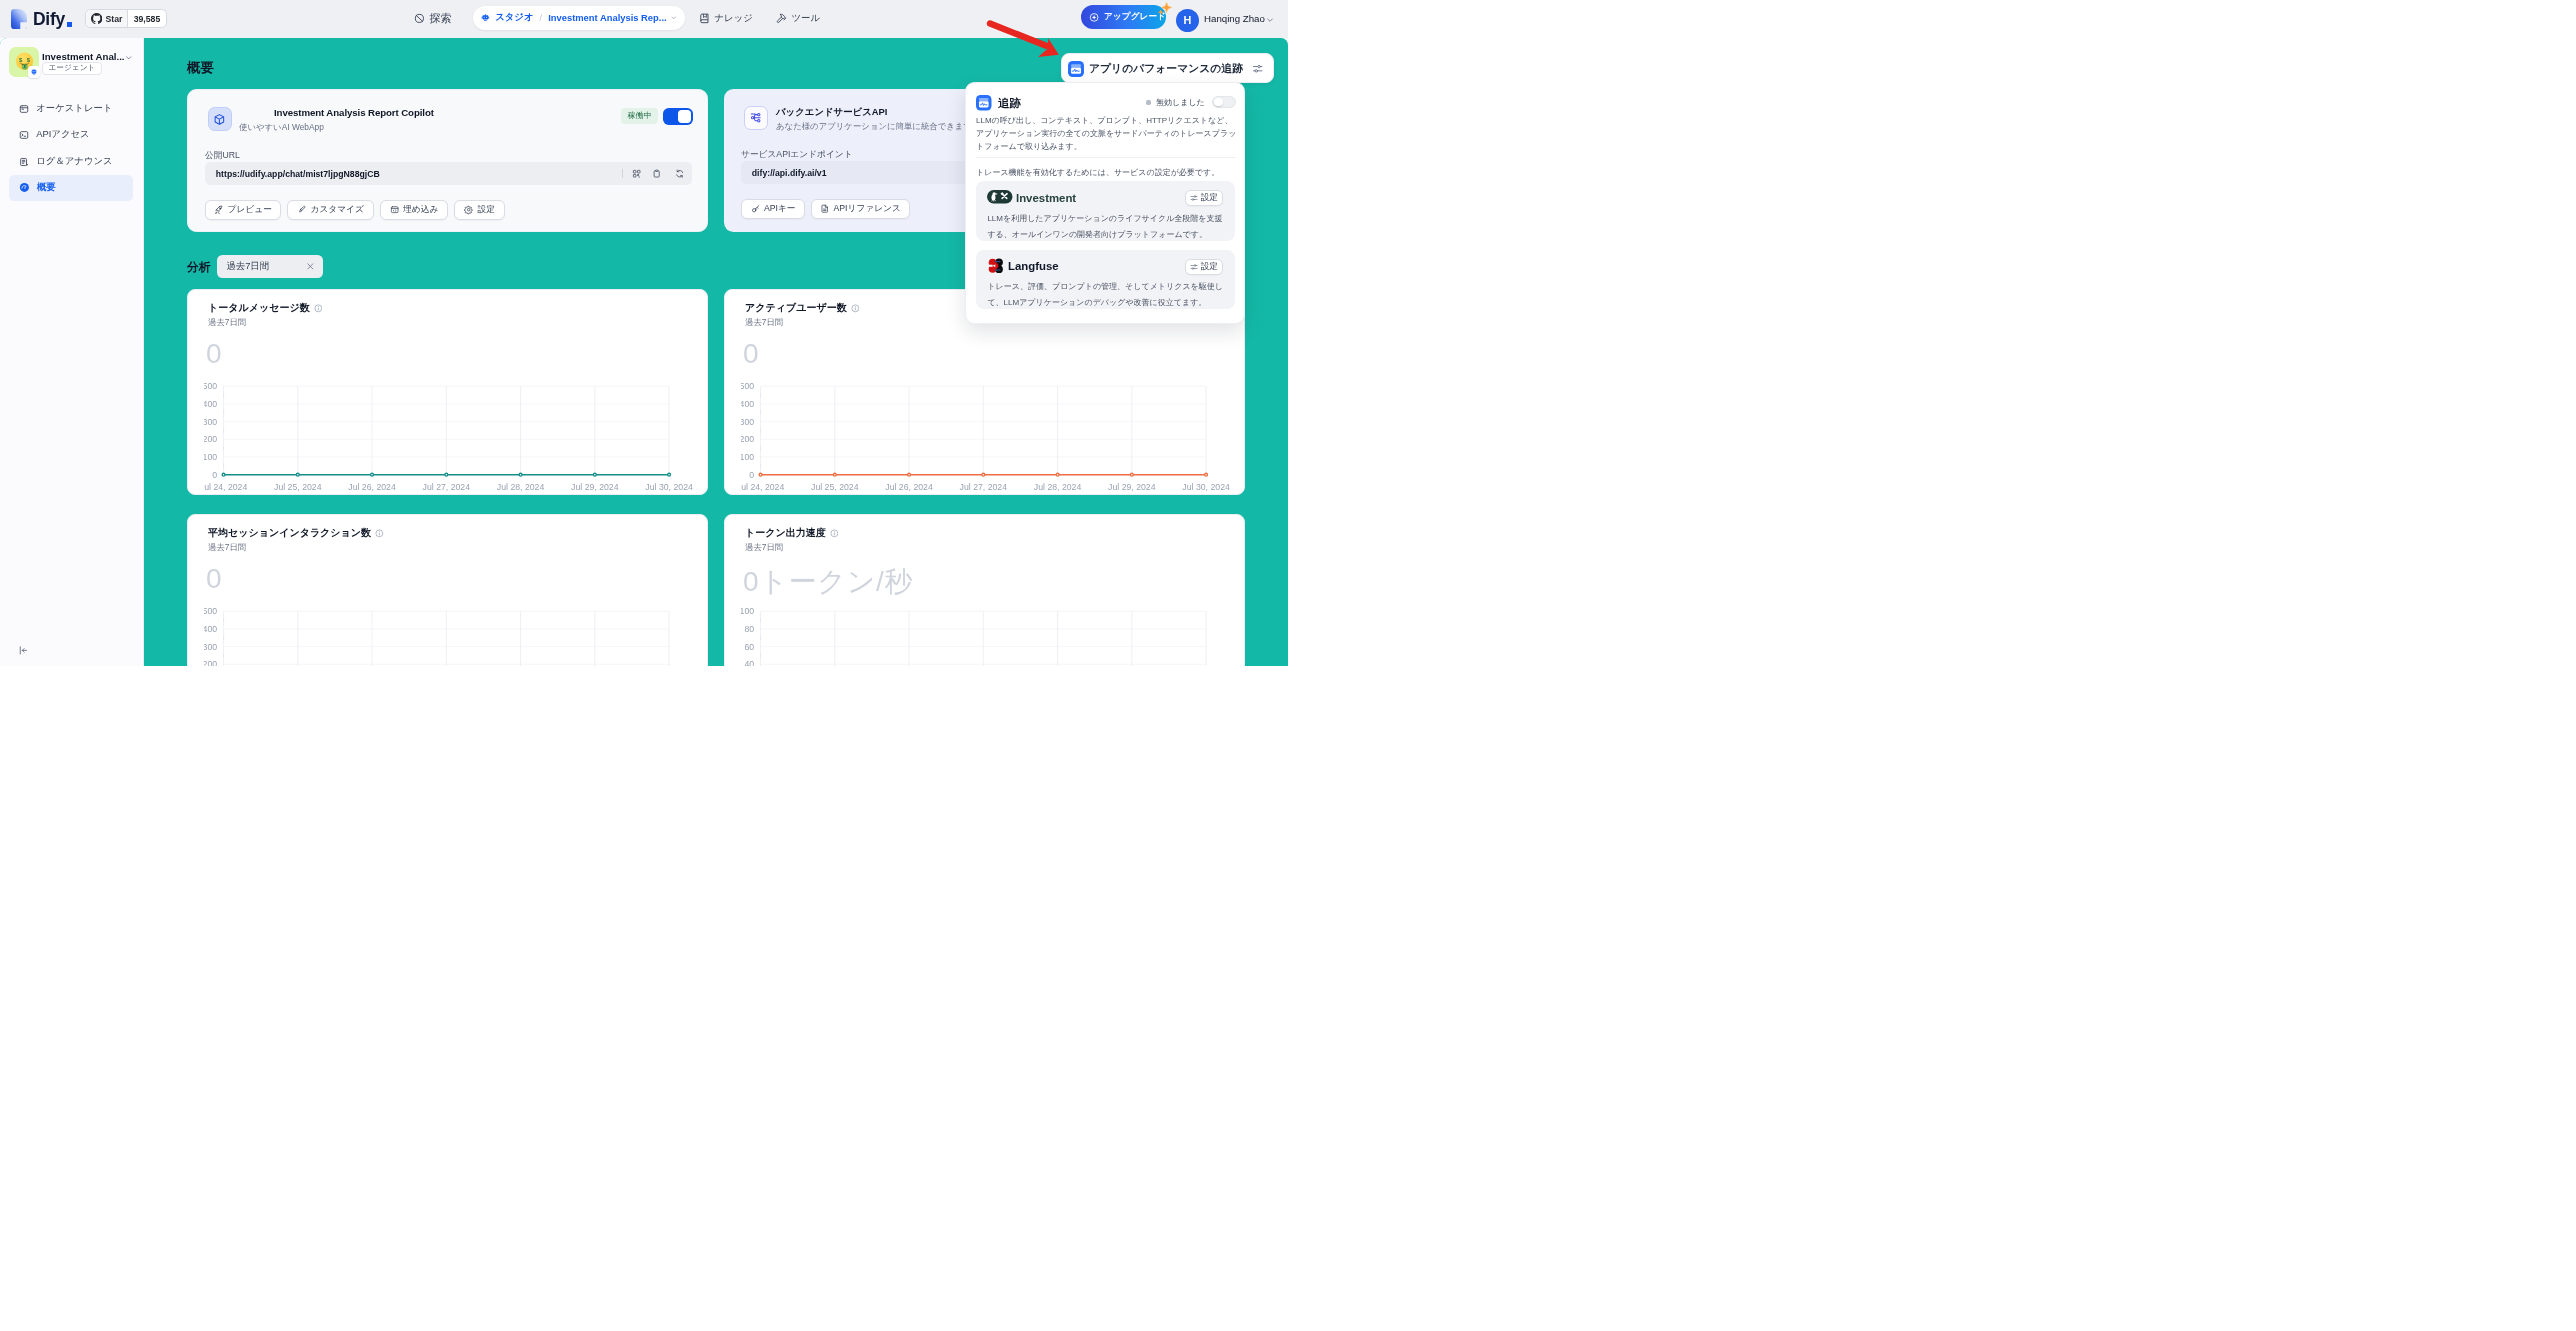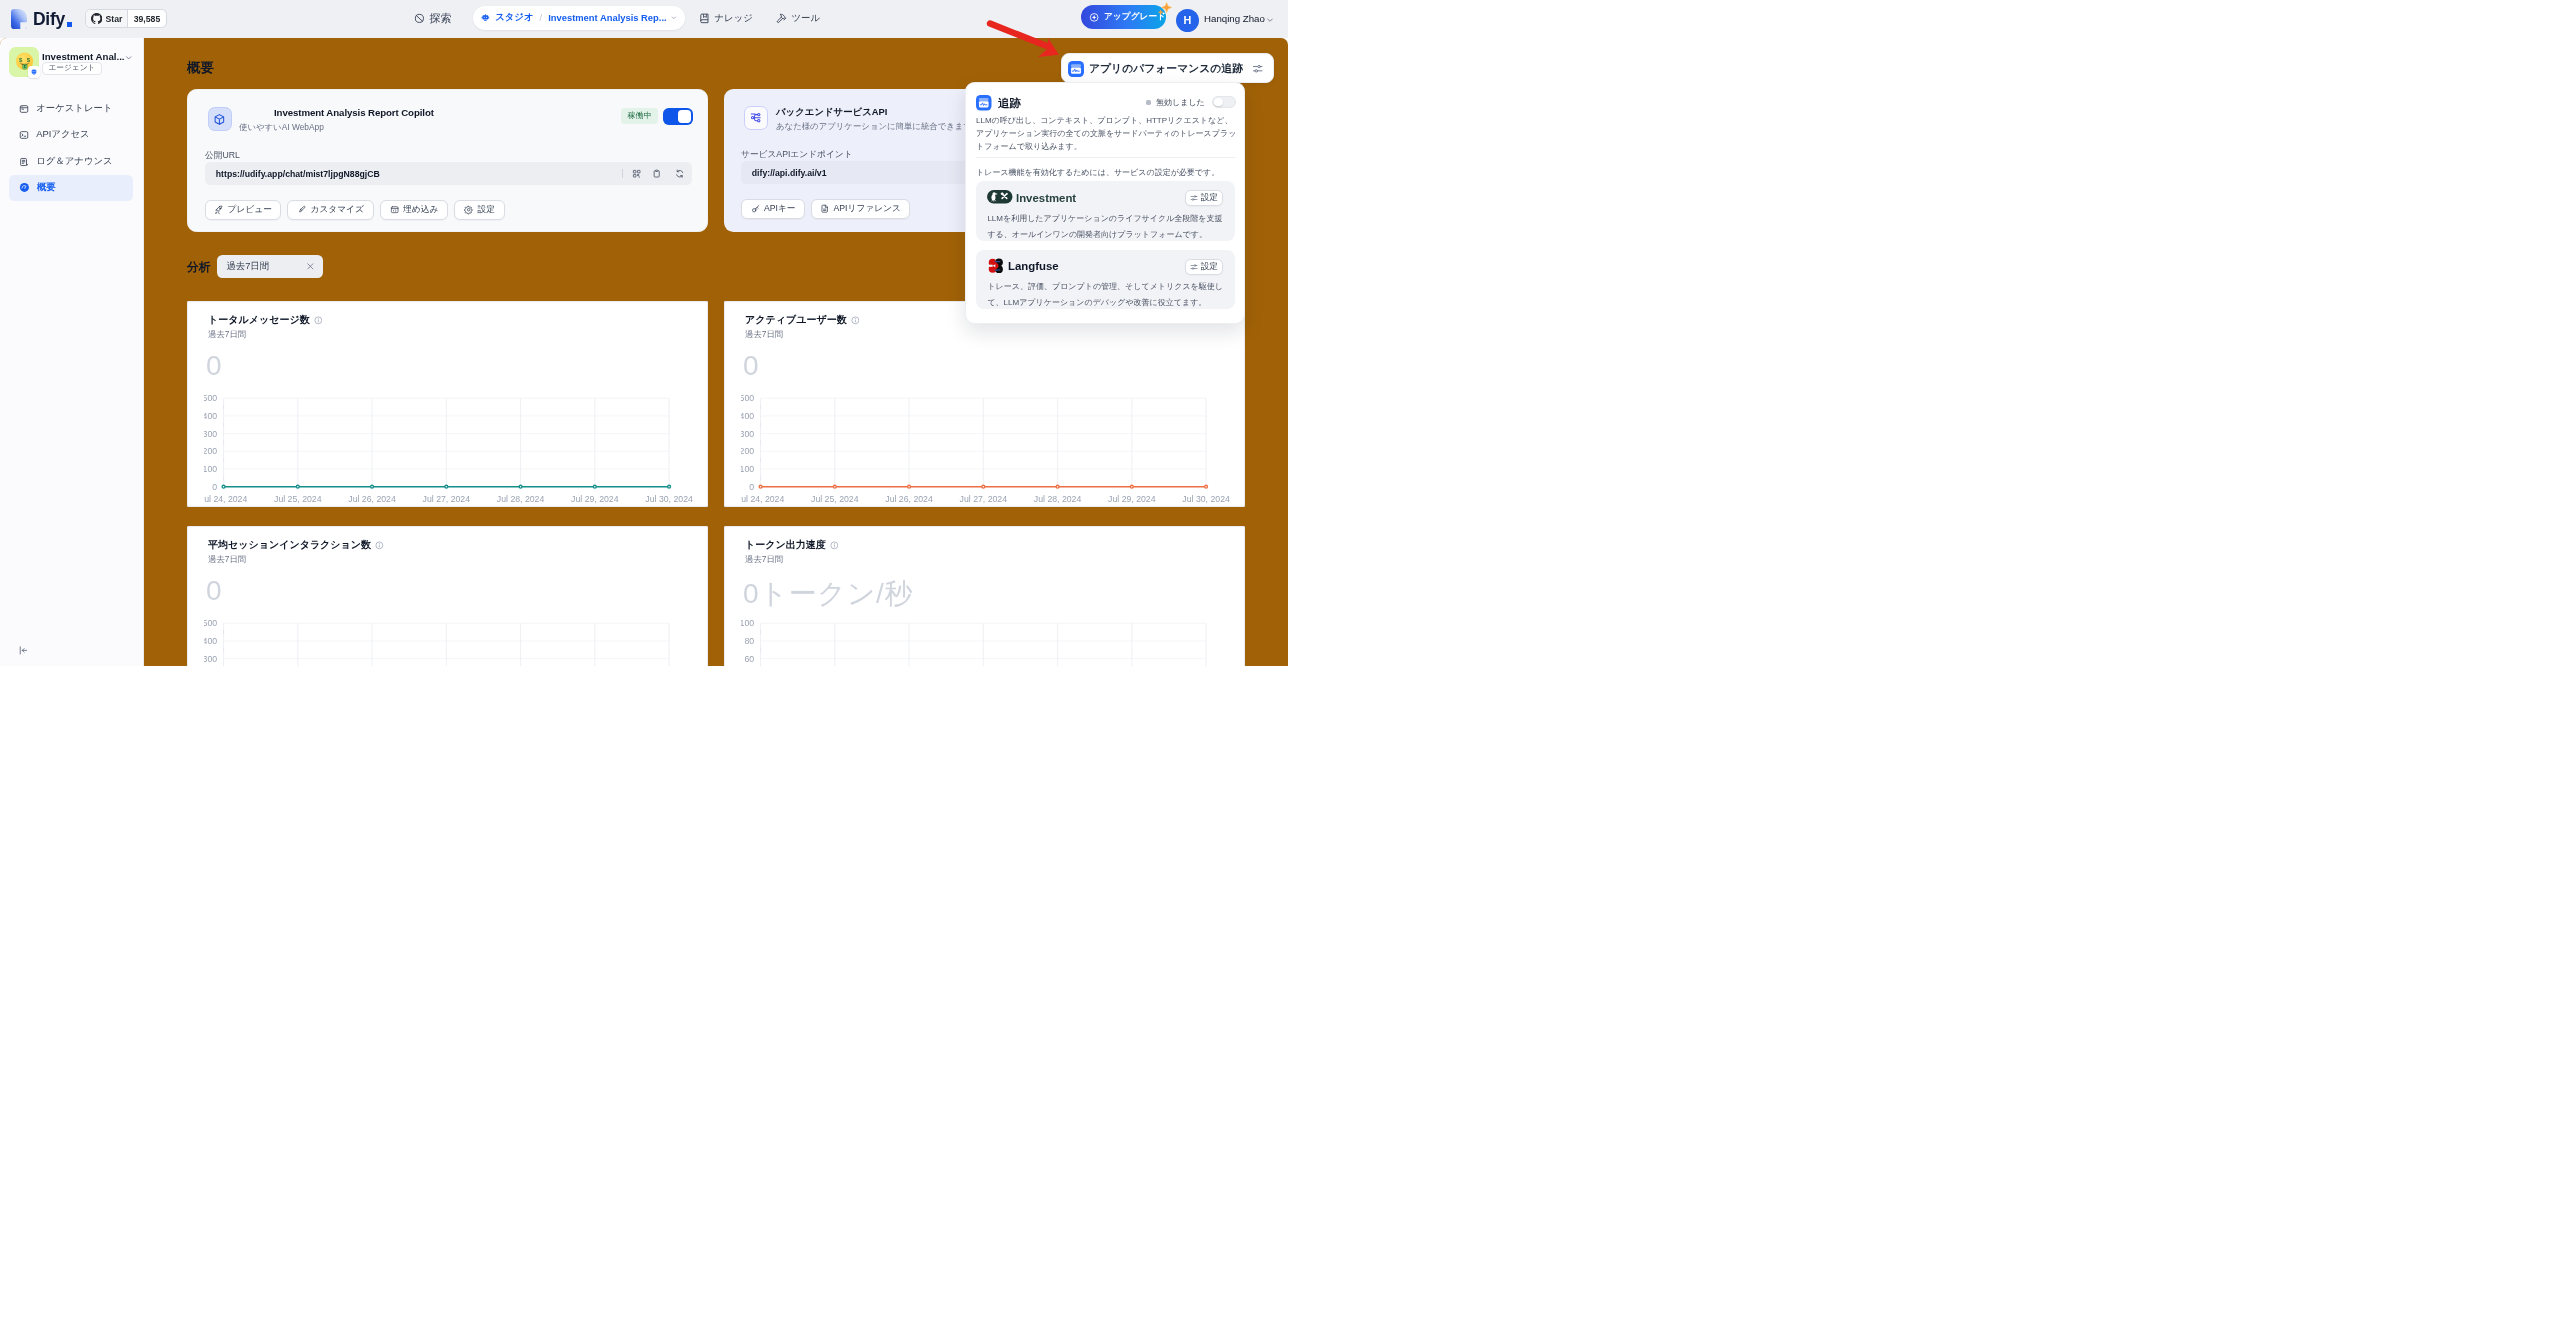--- a/index.html
+++ b/index.html
@@ -1,33 +1,33 @@
 <!DOCTYPE html>
 <html style="font-size:10.8px"><head>
 <meta charset="utf-8">
 <style>
 * { margin:0; padding:0; box-sizing:border-box; }
 html,body { width:1288px; height:666px; overflow:hidden; }
 body { font-family:"Liberation Sans", sans-serif; background:#fff; position:relative; color:#101828; }
 .abs { position:absolute; }
 
 #hdr { position:absolute; left:0; top:0; width:1295px; height:38px; background:#eff0f4; }
-#wrap { position:absolute; left:0; top:38px; width:1288px; height:628px; background:#a16207; border-radius:6.7px 6.7px 0 0; overflow:hidden; }
+#wrap { position:absolute; left:0; top:38px; width:1288px; height:628px; background:#14b8a6; border-radius:6.7px 6.7px 0 0; overflow:hidden; }
 #side { position:absolute; left:0; top:0; width:144px; height:628px; background:#fbfbfd; border-right:0.7px solid #eaecf0; }
 .navitem { position:absolute; left:9.4px; width:124px; height:25.5px; border-radius:5.4px; display:flex; align-items:center; font-size:9.4px; color:#354052; font-weight:500; }
 .navitem svg { margin:0 7.4px 0 9.4px; flex:none; }
 .navitem.sel { background:#e8eefc; color:#155eef; font-weight:600; }
 
 .btn { position:absolute; display:flex; align-items:center; justify-content:center; background:#fff; border:0.7px solid #d9dde3; border-radius:6px; font-size:8.7px; color:#354052; font-weight:500; box-shadow:0 0.7px 1.3px rgba(16,24,40,.04); }
 .btn svg { margin-right:4px; }
 h2.sec { position:absolute; font-size:14px; font-weight:700; color:#101828; }
 .card-title { position:absolute; font-size:10px; font-weight:700; color:#101828; display:flex; align-items:center; }
 .card-sub { position:absolute; font-size:8.4px; color:#676f83; }
 .bigzero { position:absolute; font-size:28px; color:#d0d5dd; font-weight:400; letter-spacing:0.7px; }
-.chartcard { position:absolute; width:521px; background:#fff; border:0.7px solid #ebedf2; border-radius:1px;margin-top:12px; }
+.chartcard { position:absolute; width:521px; background:#fff; border:0.7px solid #ebedf2; border-radius:8px; }
 .axis { font-size:13px; fill:#9aa3b2; }
 </style>
 </head>
 <body>
 <div id="hdr">
 
   <svg class="abs" style="left:10.8px; top:8.7px;" width="16" height="20" viewBox="0 0 24 30">
     <defs>
         <linearGradient id="dlg" x1="1" y1="0" x2="0" y2="1">
           <stop offset="0" stop-color="#e8effd"></stop>

